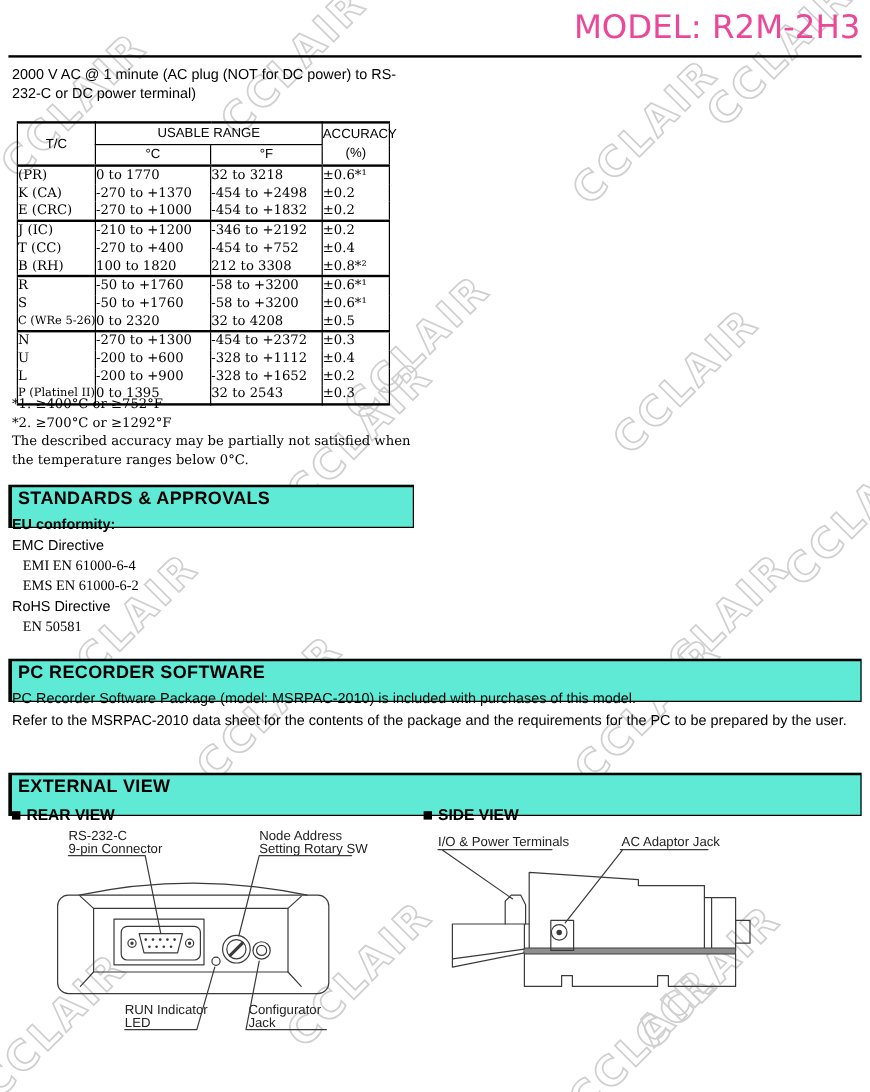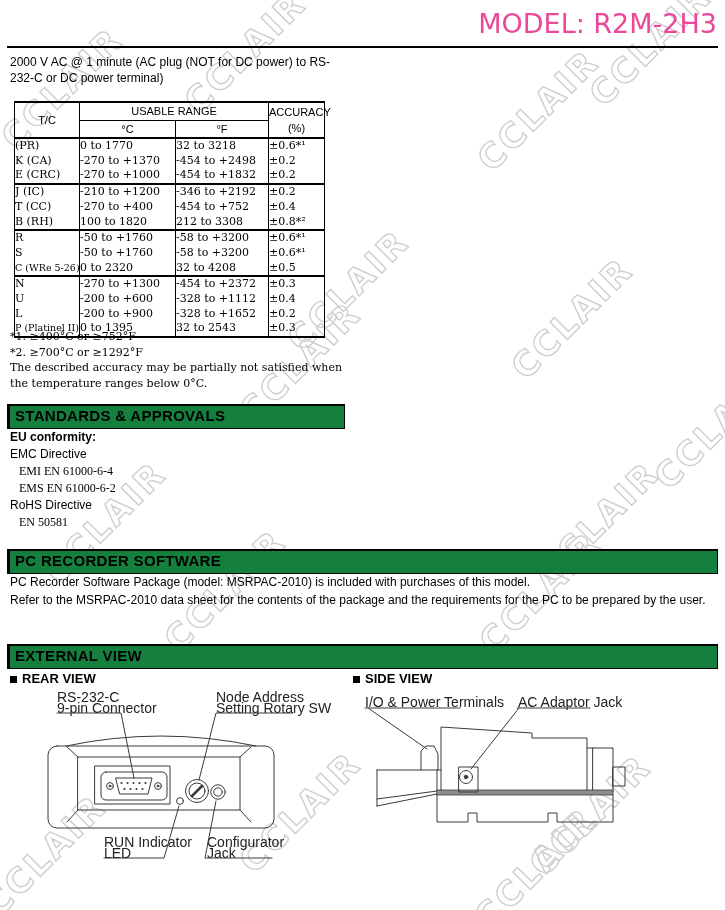--- a/index.html
+++ b/index.html
@@ -30,32 +30,32 @@
   td.c0{padding-left:3px;}
   td.c1,td.c2{padding-left:6px;}
   td.c3{padding-left:9px;}
   td.indent{padding-left:17px;}
   td.small{font-size:9.5px;}
   th.acc div{line-height:16px;}
   
   #footnotes{position:absolute;left:10px;top:329px;width:336px;
              font-family:"DejaVu Serif",serif;font-size:11px;line-height:15.5px;color:#000;}
   
-  .section-bar{position:absolute;box-sizing:border-box;background:#15803d;
+  .section-bar{position:absolute;box-sizing:border-box;background:#5eead4;
                border:1px solid #000;border-left-width:3px;border-top-width:2px;
                font-weight:bold;font-size:15px;line-height:18px;letter-spacing:.3px;
-               padding:1px 4px 3px 5px;color:#000;}
+               padding:1px 4px 14px 5px;color:#000;}
   
   #standards-list{position:absolute;left:10px;top:429px;font-size:12px;line-height:17px;color:#000;}
   #standards-list .b{font-weight:bold;}
   #standards-list .ind{padding-left:9px;font-family:Liberation Serif, serif;}
   #pc-text{position:absolute;left:10px;top:574px;width:696px;font-size:12px;line-height:17.5px;color:#000;}
   .view-heading{position:absolute;font-weight:bold;font-size:13px;color:#000;}
   .sq{display:inline-block;width:7px;height:7px;background:#000;margin-right:5px;}
-  .draw-label{position:absolute;font-size:14px;line-height:10.5px;color:#222;}
+  .draw-label{position:absolute;font-size:11px;line-height:10.5px;color:#222;}
 </style>
 </head>
 <body>
 
 <div id="page">
 
   <span class="wm" style="left:62px;top:88px">CCLAIR</span>
   <span class="wm" style="left:245px;top:52px">CCLAIR</span>
   <span class="wm" style="left:650px;top:45px">CCLAIR</span>
   <span class="wm" style="left:538px;top:110px">CCLAIR</span>

